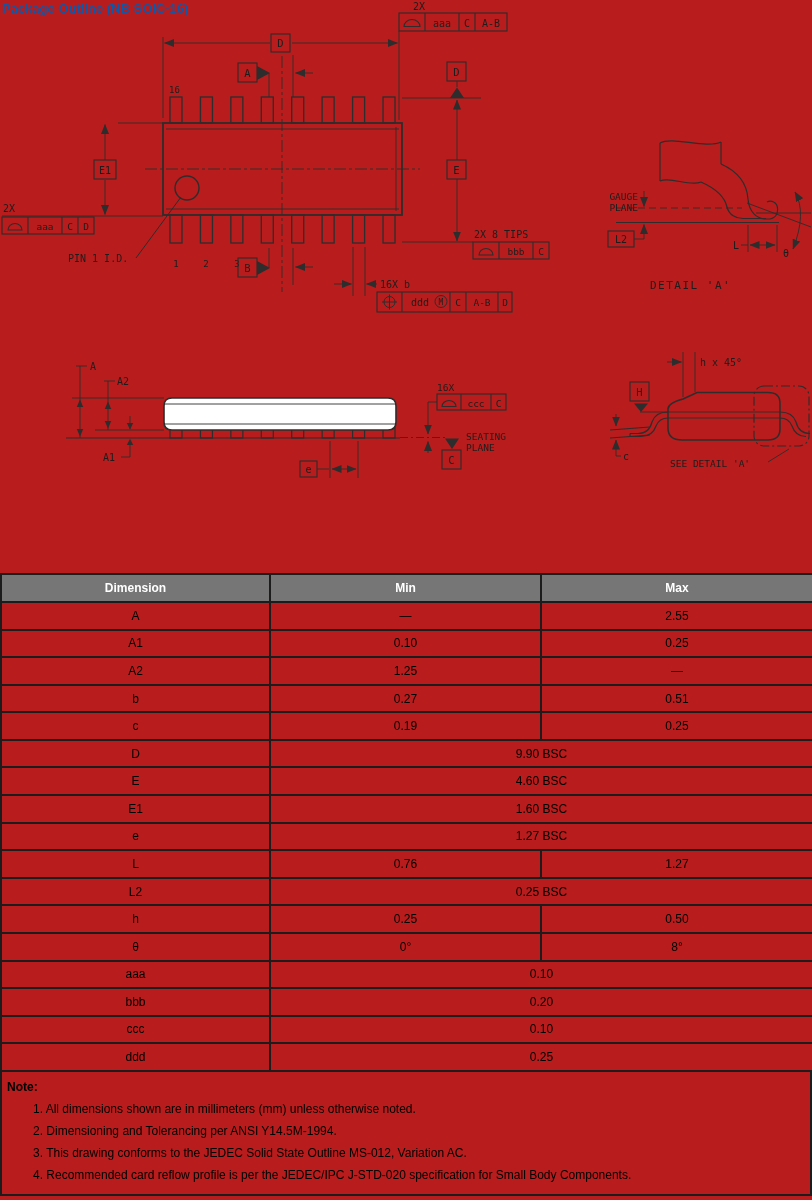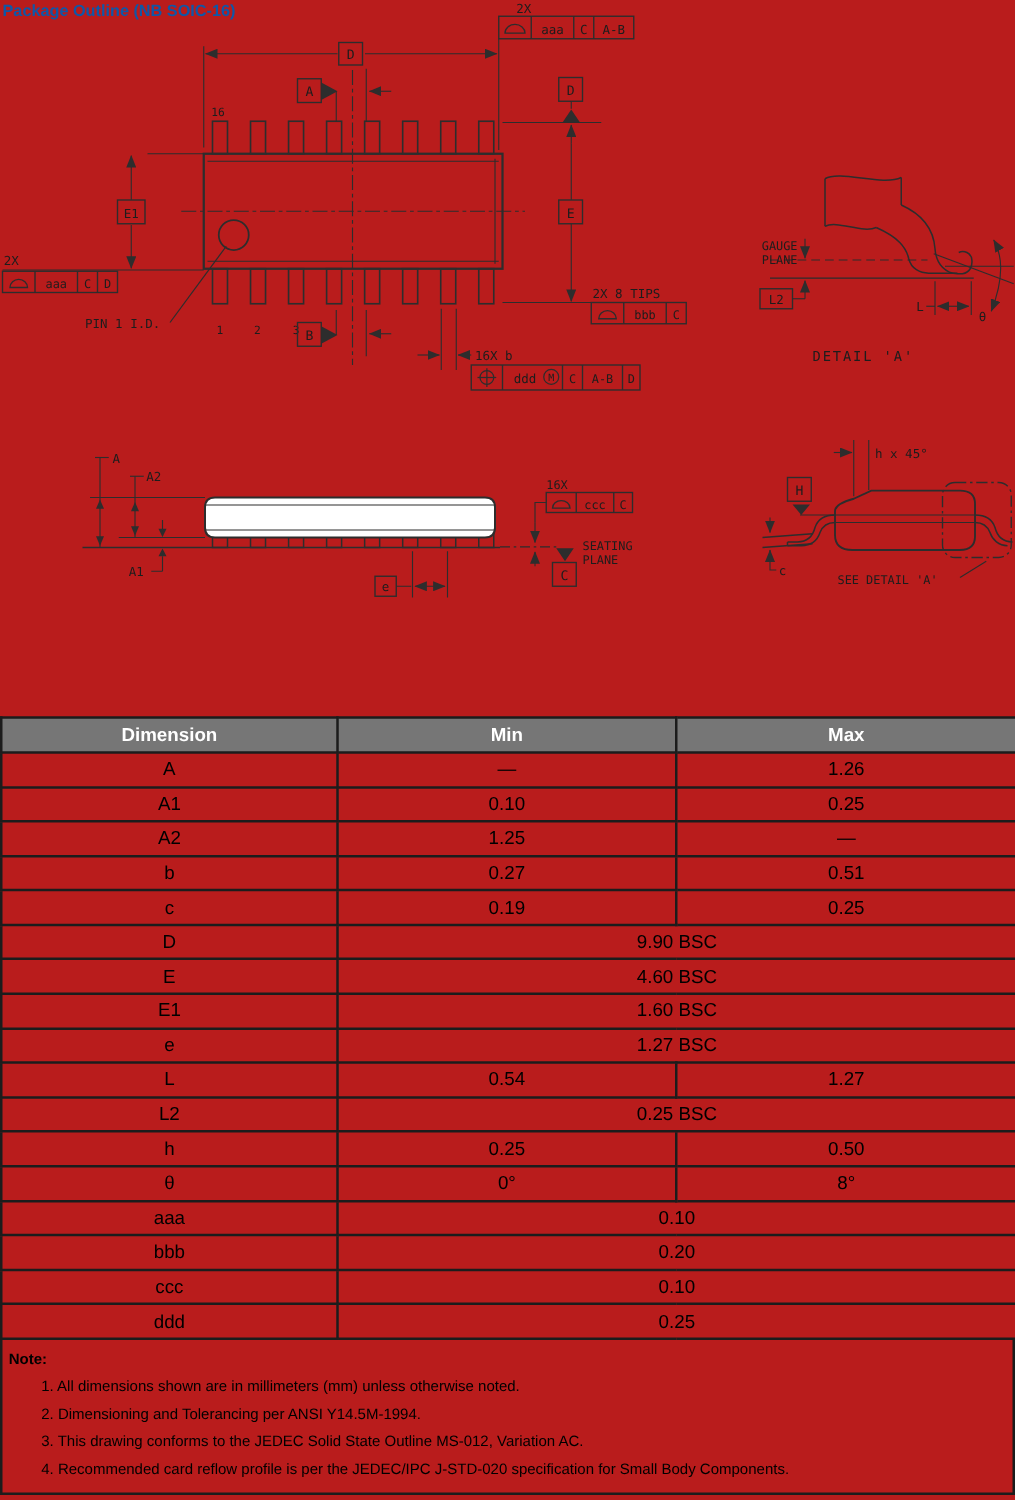--- a/index.html
+++ b/index.html
@@ -2,21 +2,21 @@
 <html><head>
 <meta charset="utf-8">
 <style>
   html,body{margin:0;padding:0;background:#fff;}
   .page{position:relative;width:812px;height:1200px;background:#b91c1c;overflow:hidden;
         font-family:"Liberation Sans",sans-serif;}
   svg text{font-family:"DejaVu Sans Mono",monospace;fill:#1d1d1d;}
   svg .ttl{font-family:"Liberation Sans",sans-serif;font-weight:bold;font-size:13px;fill:#0f57a8;}
   .tbl-wrap{position:absolute;left:0;top:573px;width:812px;}
   table.dims{width:812px;height:499px;border-collapse:collapse;table-layout:fixed;}
-  table.dims th,table.dims td{border:2px solid #1c1c1c;font-size:15px;text-align:center;padding:0;}
+  table.dims th,table.dims td{border:2px solid #1c1c1c;font-size:12px;text-align:center;padding:0;}
   table.dims th{background:#767676;color:#ffffff;font-weight:bold;height:26px;}
   table.dims td{color:#000;}
   col.c1{width:269px;} col.c2{width:271px;} col.c3{width:272px;}
   .notes{border:2px solid #1c1c1c;border-top:none;height:108px;padding:8px 22px 6px 5px;
          font-size:12px;color:#000;}
   .note-label{font-weight:bold;margin-bottom:4px;}
   .note-item{margin-left:26px;line-height:22px;white-space:nowrap;}
 </style>
 </head>
 <body>
@@ -315,21 +315,21 @@
         <tr>
           <th>Dimension</th>
           <th>Min</th>
           <th>Max</th>
         </tr>
       </thead>
       <tbody>
           <tr>
             <td>A</td>
             <td>—</td>
-            <td>1.26</td>
+            <td>2.55</td>
           </tr>
           <tr>
             <td>A1</td>
             <td>0.10</td>
             <td>0.25</td>
           </tr>
           <tr>
             <td>A2</td>
             <td>1.25</td>
             <td>—</td>
@@ -355,21 +355,21 @@
           <tr>
             <td>E1</td>
             <td colspan="2">1.60 BSC</td>
           </tr>
           <tr>
             <td>e</td>
             <td colspan="2">1.27 BSC</td>
           </tr>
           <tr>
             <td>L</td>
-            <td>0.54</td>
+            <td>0.76</td>
             <td>1.27</td>
           </tr>
           <tr>
             <td>L2</td>
             <td colspan="2">0.25 BSC</td>
           </tr>
           <tr>
             <td>h</td>
             <td>0.25</td>
             <td>0.50</td>

